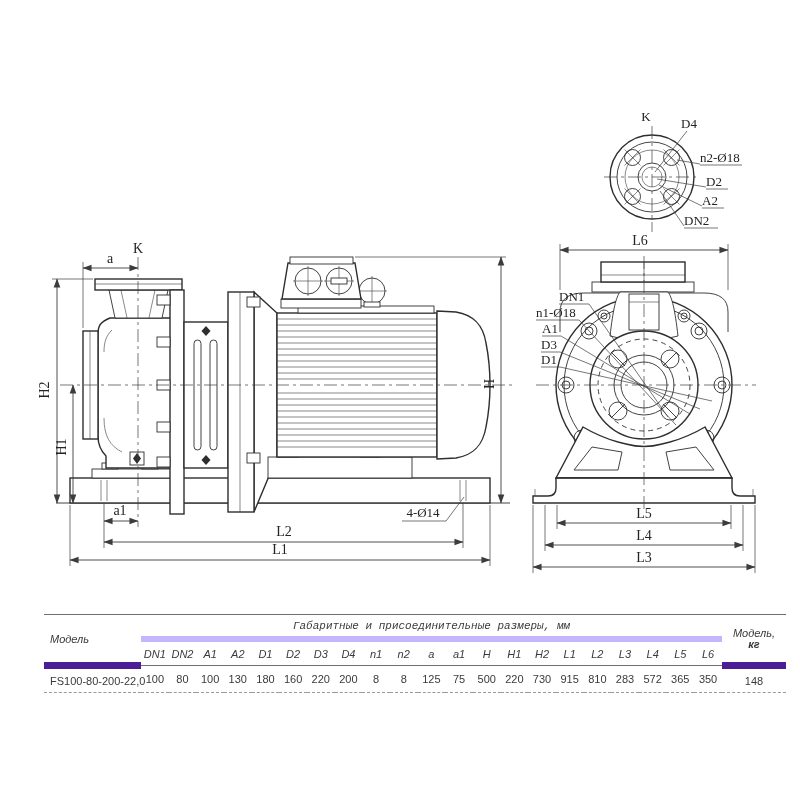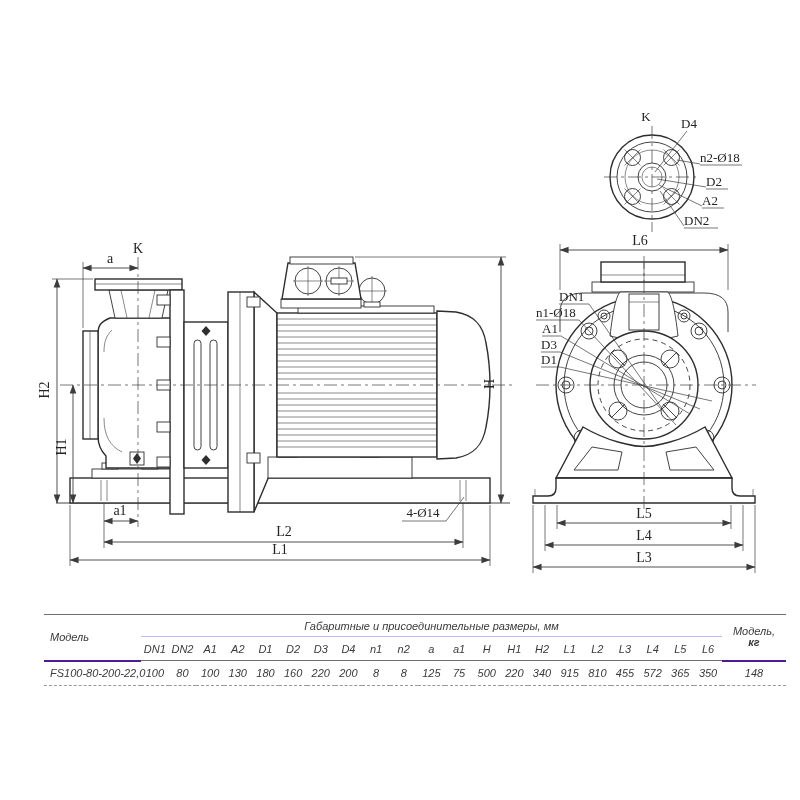--- a/index.html
+++ b/index.html
@@ -18,27 +18,27 @@
   .ext {stroke:#3c3c3c;stroke-width:0.7;fill:none;}
   .lead{stroke:#3c3c3c;stroke-width:0.7;fill:none;}
   .cl  {stroke:#3c3c3c;stroke-width:0.7;fill:none;stroke-dasharray:13 4 3 4;}
   .dash{stroke-dasharray:5 4;}
 
   
   #dims-table{position:absolute;left:44px;top:614px;width:742px;}
   table{border-collapse:collapse;table-layout:fixed;width:742px;
         color:#3a3a3a;font-size:11px;
         border-top:1px solid #6f6f6f;border-bottom:1px dashed #9a9a9a;}
-  th,td{font-weight:normal;text-align:center;padding:0;white-space:nowrap;font-style:italic;}
+  th,td{font-weight:normal;text-align:center;padding:0;white-space:nowrap;}
   th{font-style:italic;}
   .model-col{width:97px;text-align:left;padding-left:6px;}
   .mass-col{width:64px;}
-  .group-h{border-bottom:1px solid #c4b5fd;height:21px;vertical-align:middle;}
+  .group-h{border-bottom:6px solid #c4b5fd;height:21px;vertical-align:middle;font-family:Liberation Mono, monospace;}
   .cols-row th{border-bottom:1px solid #6f6f6f;height:23px;vertical-align:middle;}
-  th.model-col,th.mass-col{border-bottom:2px solid #4c1d95;vertical-align:middle;}
+  th.model-col,th.mass-col{border-bottom:7px solid #4c1d95;vertical-align:middle;}
   .data-row td{height:23px;vertical-align:middle;}
   .mass-col .l2{display:block;line-height:1.05;font-weight:bold;}
 </style>
 </head>
 <body>
 
 <svg id="stage" viewBox="0 0 800 800">
   <defs>
     <marker id="arr" viewBox="0 0 10 10" refX="9.5" refY="5" markerWidth="11" markerHeight="9" orient="auto-start-reverse" markerUnits="userSpaceOnUse">
       <path d="M0,1.3 L10,5 L0,8.7 Z" fill="#3c3c3c"></path>
@@ -374,24 +374,24 @@
       <td>180</td>
           <td>160</td>
       <td>220</td>
           <td>200</td>
       <td>8</td>
           <td>8</td>
       <td>125</td>
           <td>75</td>
       <td>500</td>
           <td>220</td>
-      <td>340</td>
+      <td>730</td>
           <td>915</td>
       <td>810</td>
-          <td>455</td>
+          <td>283</td>
       <td>572</td>
           <td>365</td>
       <td>350</td>
       <td class="mass-col">148</td>
     </tr>
   </tbody>
     </table>
 </div>
 
 </body></html>

